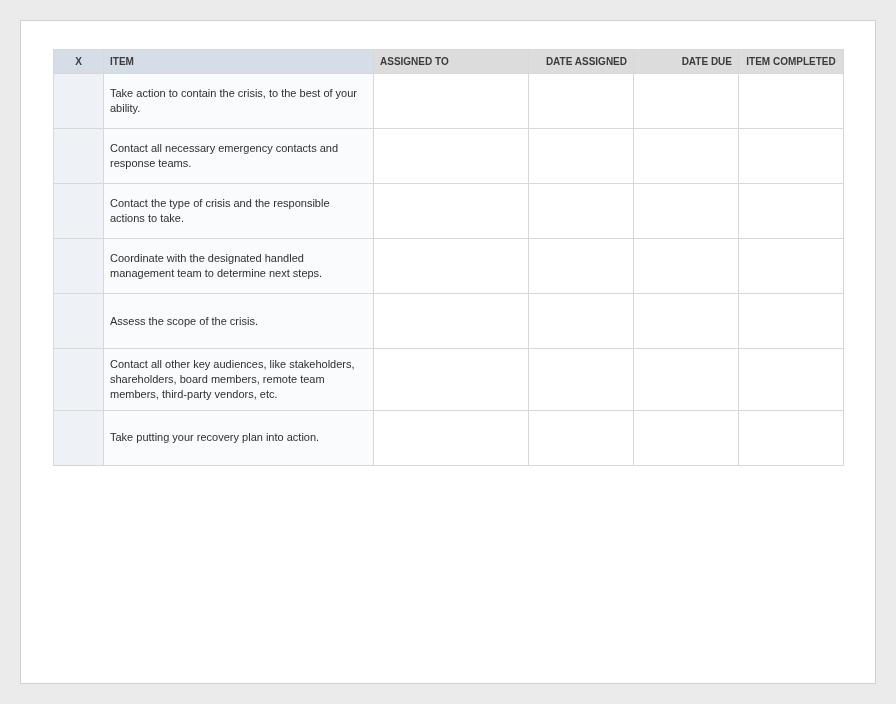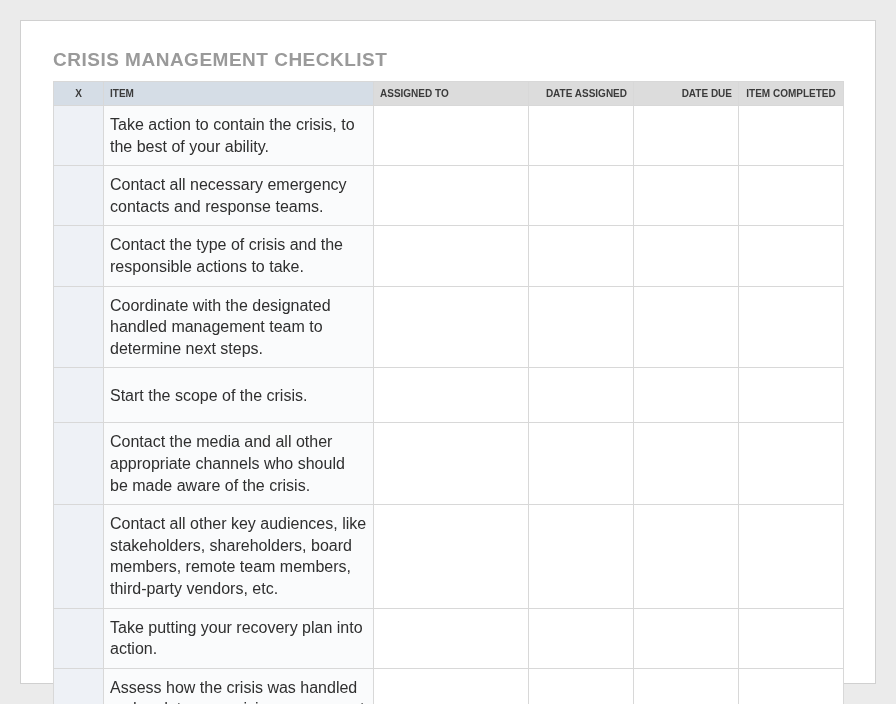--- a/index.html
+++ b/index.html
@@ -29,21 +29,21 @@
     margin-bottom: 10px;
   }
   table {
     border-collapse: collapse;
     width: 100%;
     table-layout: fixed;
   }
   th, td {
     border: 1px solid #d8d8d8;
     padding: 8px 6px;
-    font-size: 16px;
+    font-size: 11px;
     vertical-align: middle;
   }
   th {
     background: #dcdcdc;
     color: #3b3b3b;
     font-weight: bold;
     text-align: left;
     padding: 6px 6px;
     font-size: 10px;
   }
@@ -83,21 +83,20 @@
     padding: 8px 6px;
   }
   td.cell-blank {
     background: #ffffff;
   }
 </style>
 </head>
 <body>
 
 <div class="page">
-  <div class="title">CRISIS MANAGEMENT CHECKLIST</div>
   <table>
     <thead>
       <tr>
         <th class="col-x">X</th>
         <th class="col-item">ITEM</th>
         <th class="col-assigned">ASSIGNED TO</th>
         <th class="col-dassigned">DATE ASSIGNED</th>
         <th class="col-ddue">DATE DUE</th>
         <th class="col-dcompleted">ITEM COMPLETED</th>
       </tr>
@@ -130,29 +129,21 @@
         <tr>
           <td class="cell-x"></td>
           <td class="cell-item">Coordinate with the designated handled management team to determine next steps.</td>
           <td class="cell-blank"></td>
           <td class="cell-blank"></td>
           <td class="cell-blank"></td>
           <td class="cell-blank"></td>
         </tr>
         <tr>
           <td class="cell-x"></td>
-          <td class="cell-item">Start the scope of the crisis.</td>
-          <td class="cell-blank"></td>
-          <td class="cell-blank"></td>
-          <td class="cell-blank"></td>
-          <td class="cell-blank"></td>
-        </tr>
-        <tr>
-          <td class="cell-x"></td>
-          <td class="cell-item">Contact the media and all other appropriate channels who should be made aware of the crisis.</td>
+          <td class="cell-item">Assess the scope of the crisis.</td>
           <td class="cell-blank"></td>
           <td class="cell-blank"></td>
           <td class="cell-blank"></td>
           <td class="cell-blank"></td>
         </tr>
         <tr>
           <td class="cell-x"></td>
           <td class="cell-item">Contact all other key audiences, like stakeholders, shareholders, board members, remote team members, third-party vendors, etc.</td>
           <td class="cell-blank"></td>
           <td class="cell-blank"></td>
@@ -160,23 +151,15 @@
           <td class="cell-blank"></td>
         </tr>
         <tr>
           <td class="cell-x"></td>
           <td class="cell-item">Take putting your recovery plan into action.</td>
           <td class="cell-blank"></td>
           <td class="cell-blank"></td>
           <td class="cell-blank"></td>
           <td class="cell-blank"></td>
         </tr>
-        <tr>
-          <td class="cell-x"></td>
-          <td class="cell-item">Assess how the crisis was handled and update your crisis management plan accordingly.</td>
-          <td class="cell-blank"></td>
-          <td class="cell-blank"></td>
-          <td class="cell-blank"></td>
-          <td class="cell-blank"></td>
-        </tr>
       </tbody>
   </table>
 </div>
 
 </body></html>

